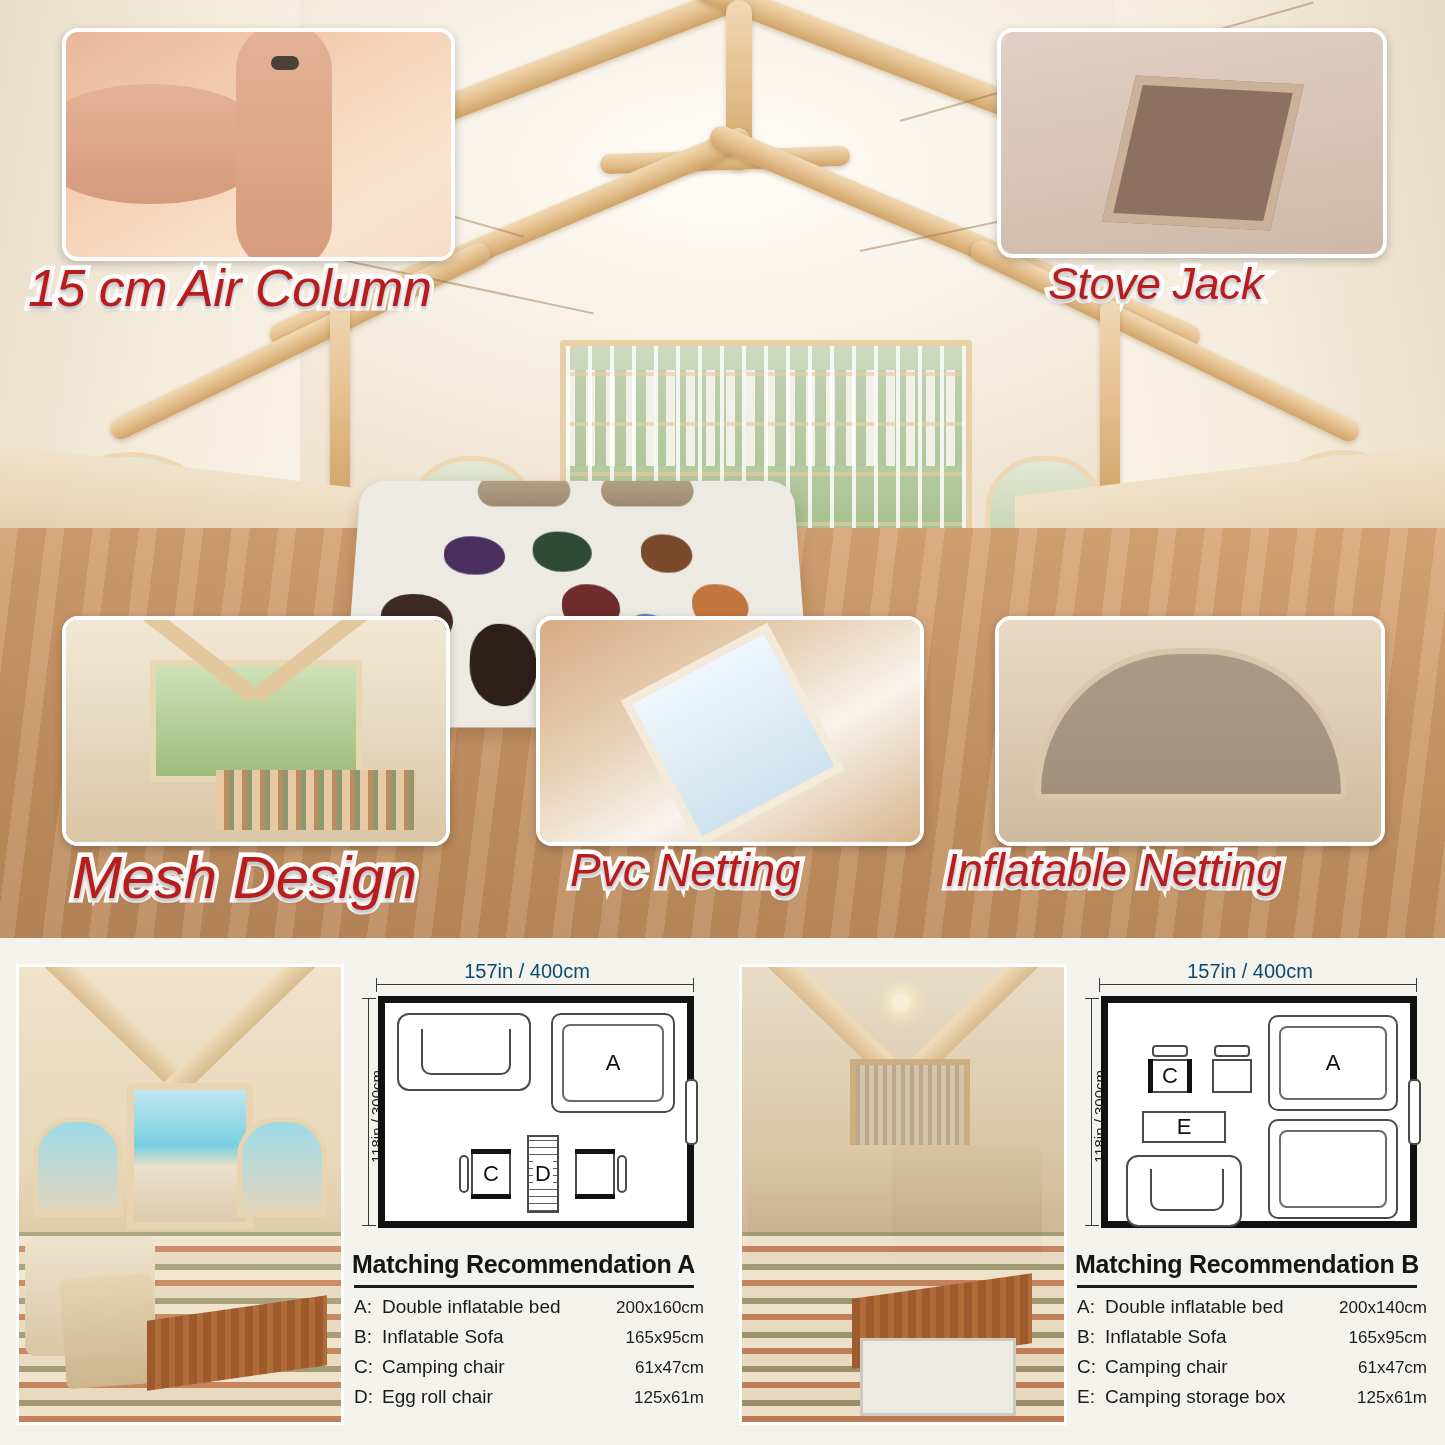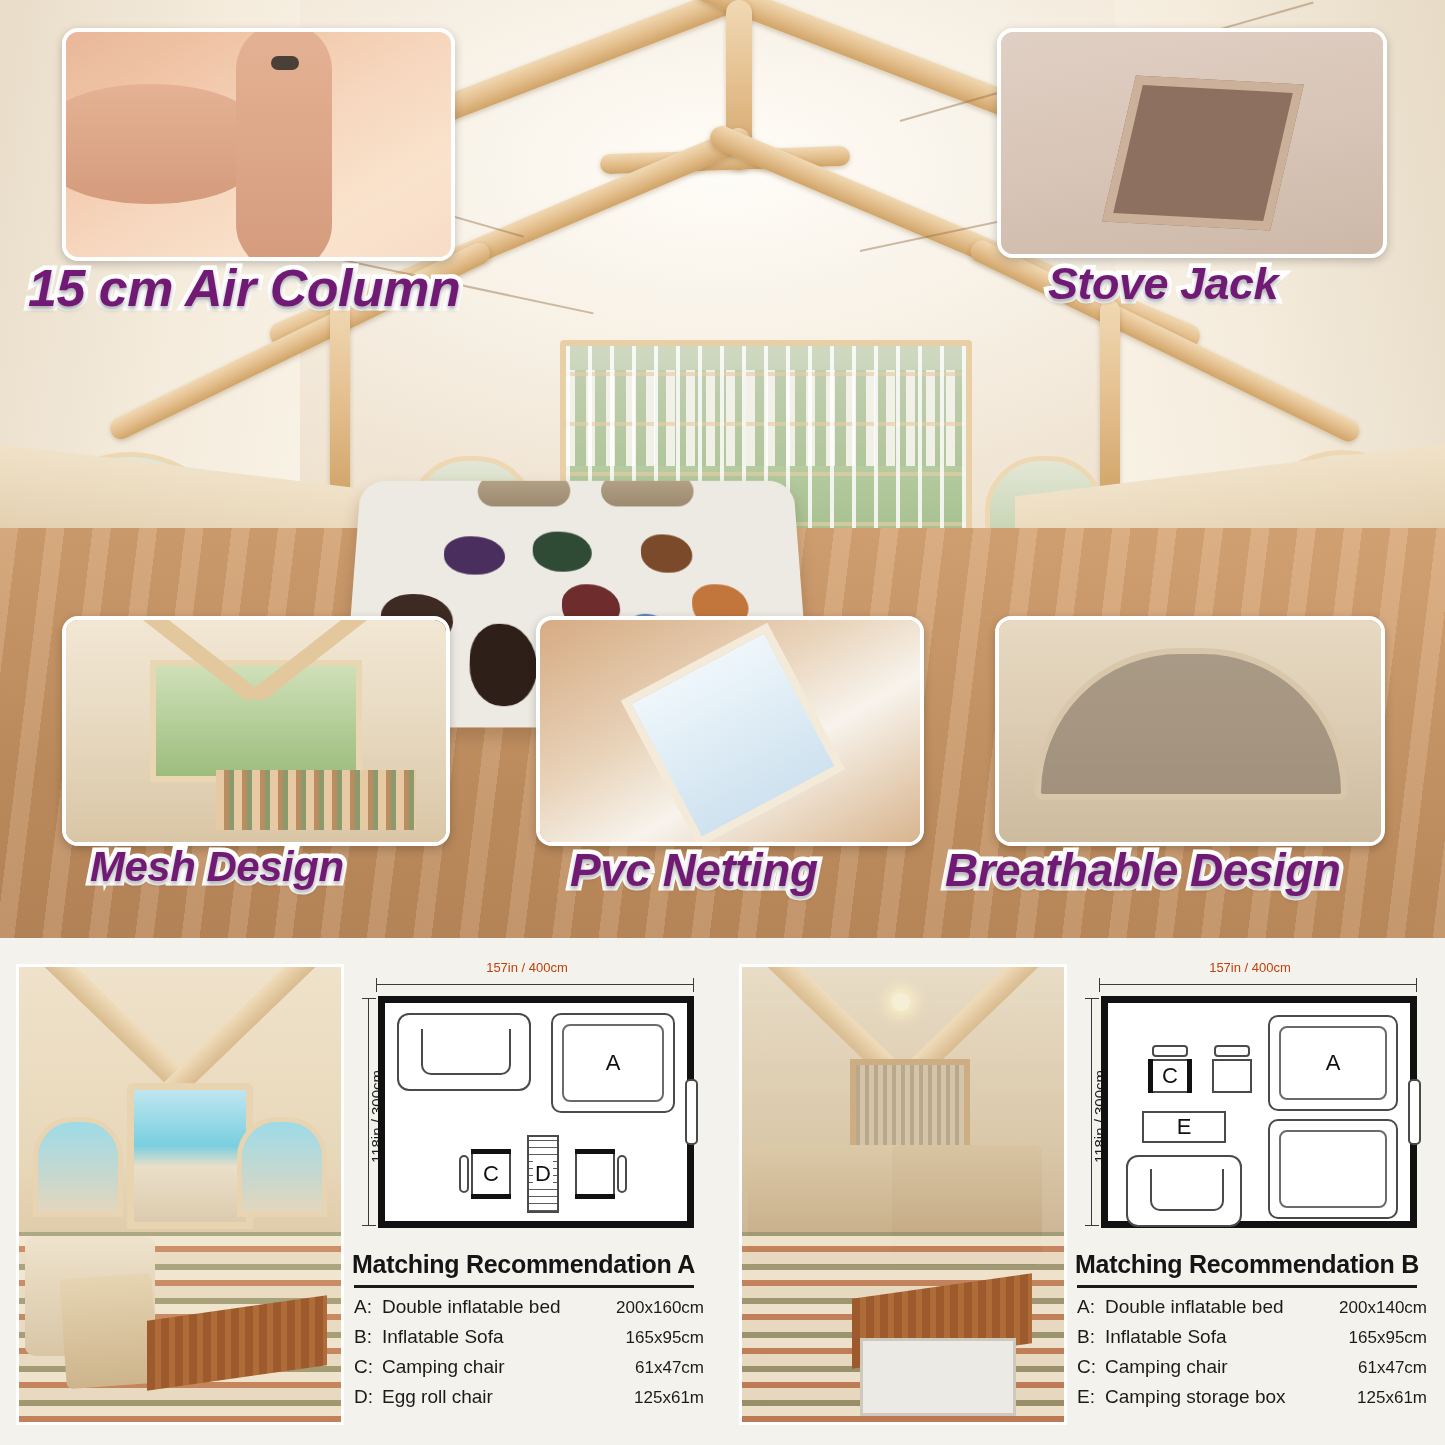--- a/index.html
+++ b/index.html
@@ -112,27 +112,27 @@
   .mesh-view{position:absolute;left:84px;top:40px;width:200px;height:110px;
     background:linear-gradient(180deg,#cfe0b8,#9dbd7d);border:6px solid #e9d7b4;}
   .mesh-roofL{position:absolute;left:28px;top:14px;width:180px;height:16px;
     background:#e3c79d;transform:rotate(38deg);border-radius:8px;}
   .mesh-roofR{position:absolute;left:170px;top:14px;width:180px;height:16px;
     background:#e3c79d;transform:rotate(-38deg);border-radius:8px;}
   .rug{position:absolute;left:150px;top:150px;width:200px;height:60px;
     background:repeating-linear-gradient(90deg,#e7c9a4 0 8px,#b98c62 8px 13px,#8a9a6d 13px 18px);}
 
   
-  .sticker{position:absolute;font-style:italic;font-weight:bold;color:#701a75;
+  .sticker{position:absolute;font-style:italic;font-weight:normal;color:#b91c1c;
     letter-spacing:-.5px;white-space:nowrap;
     -webkit-text-stroke:9px #ffffff;paint-order:stroke fill;
     text-shadow:0 3px 4px rgba(0,0,0,.35);}
   .s-air{left:28px;top:258px;font-size:52px;}
   .s-stove{left:1048px;top:258px;font-size:45px;}
-  .s-mesh{left:90px;top:843px;font-size:42px;}
+  .s-mesh{left:72px;top:843px;font-size:60px;}
   .s-pvc{left:570px;top:843px;font-size:46px;}
   .s-net{left:945px;top:843px;font-size:46px;}
 
   
   .bottom{position:absolute;left:0;top:938px;width:1445px;height:507px;background:#f4f2ec;}
   .panel{position:absolute;top:0;width:722px;height:507px;}
   .panel-a{left:0;}
   .panel-b{left:723px;}
 
   .photo{position:absolute;left:16px;top:26px;width:322px;height:455px;
@@ -165,21 +165,21 @@
   .ph-bedR{position:absolute;left:150px;top:178px;width:150px;height:120px;
     background:linear-gradient(180deg,#d8c4a2,#bfa47e);border-radius:8px;}
   .ph-lamp{position:absolute;left:150px;top:26px;width:18px;height:18px;border-radius:50%;
     background:#f6efd8;box-shadow:0 0 14px 6px rgba(255,245,200,.8);}
   .ph-curtain{position:absolute;left:108px;top:92px;width:108px;height:130px;
     background:repeating-linear-gradient(90deg,#b9a88c 0 4px,#d3c4aa 4px 9px);border:6px solid #cdae82;}
 
   
   .dim-wrap{position:absolute;left:352px;top:20px;width:350px;height:280px;}
   .dim-top-label{position:absolute;left:0;top:2px;width:350px;text-align:center;
-    font-size:13px;color:#c2410c;}
+    font-size:20px;color:#0c4a6e;}
   .dim-top-line{position:absolute;left:24px;top:26px;width:318px;height:1px;background:#3a3a3a;}
   .dtick{position:absolute;width:1px;height:14px;background:#3a3a3a;top:20px;}
   .dim-left-label{position:absolute;left:-86px;top:150px;width:220px;text-align:center;
     font-size:15px;color:#1c1c1c;transform:rotate(-90deg);}
   .dim-left-line{position:absolute;left:16px;top:40px;width:1px;height:228px;background:#3a3a3a;}
   .ltick{position:absolute;left:10px;width:14px;height:1px;background:#3a3a3a;}
 
   .plan{position:absolute;left:26px;top:38px;width:316px;height:232px;
     background:#ffffff;border:7px solid #111111;box-sizing:border-box;}
   .it{position:absolute;box-sizing:border-box;border:2px solid #4a4a4a;background:#ffffff;
@@ -292,21 +292,21 @@
     <div class="card c-net">
       <div class="card-inner">
         <div class="netdome"></div>
       </div>
     </div>
 
     <div class="sticker s-air">15 cm Air Column</div>
     <div class="sticker s-stove">Stove Jack</div>
     <div class="sticker s-mesh">Mesh Design</div>
     <div class="sticker s-pvc">Pvc Netting</div>
-    <div class="sticker s-net">Breathable Design</div>
+    <div class="sticker s-net">Inflatable Netting</div>
   </div>
 
   <div class="bottom">
 
     <div class="panel panel-a">
 
       <div class="photo photo-beach">
         <div class="ph-beamL"></div>
         <div class="ph-beamR"></div>
         <div class="ph-window"></div>

